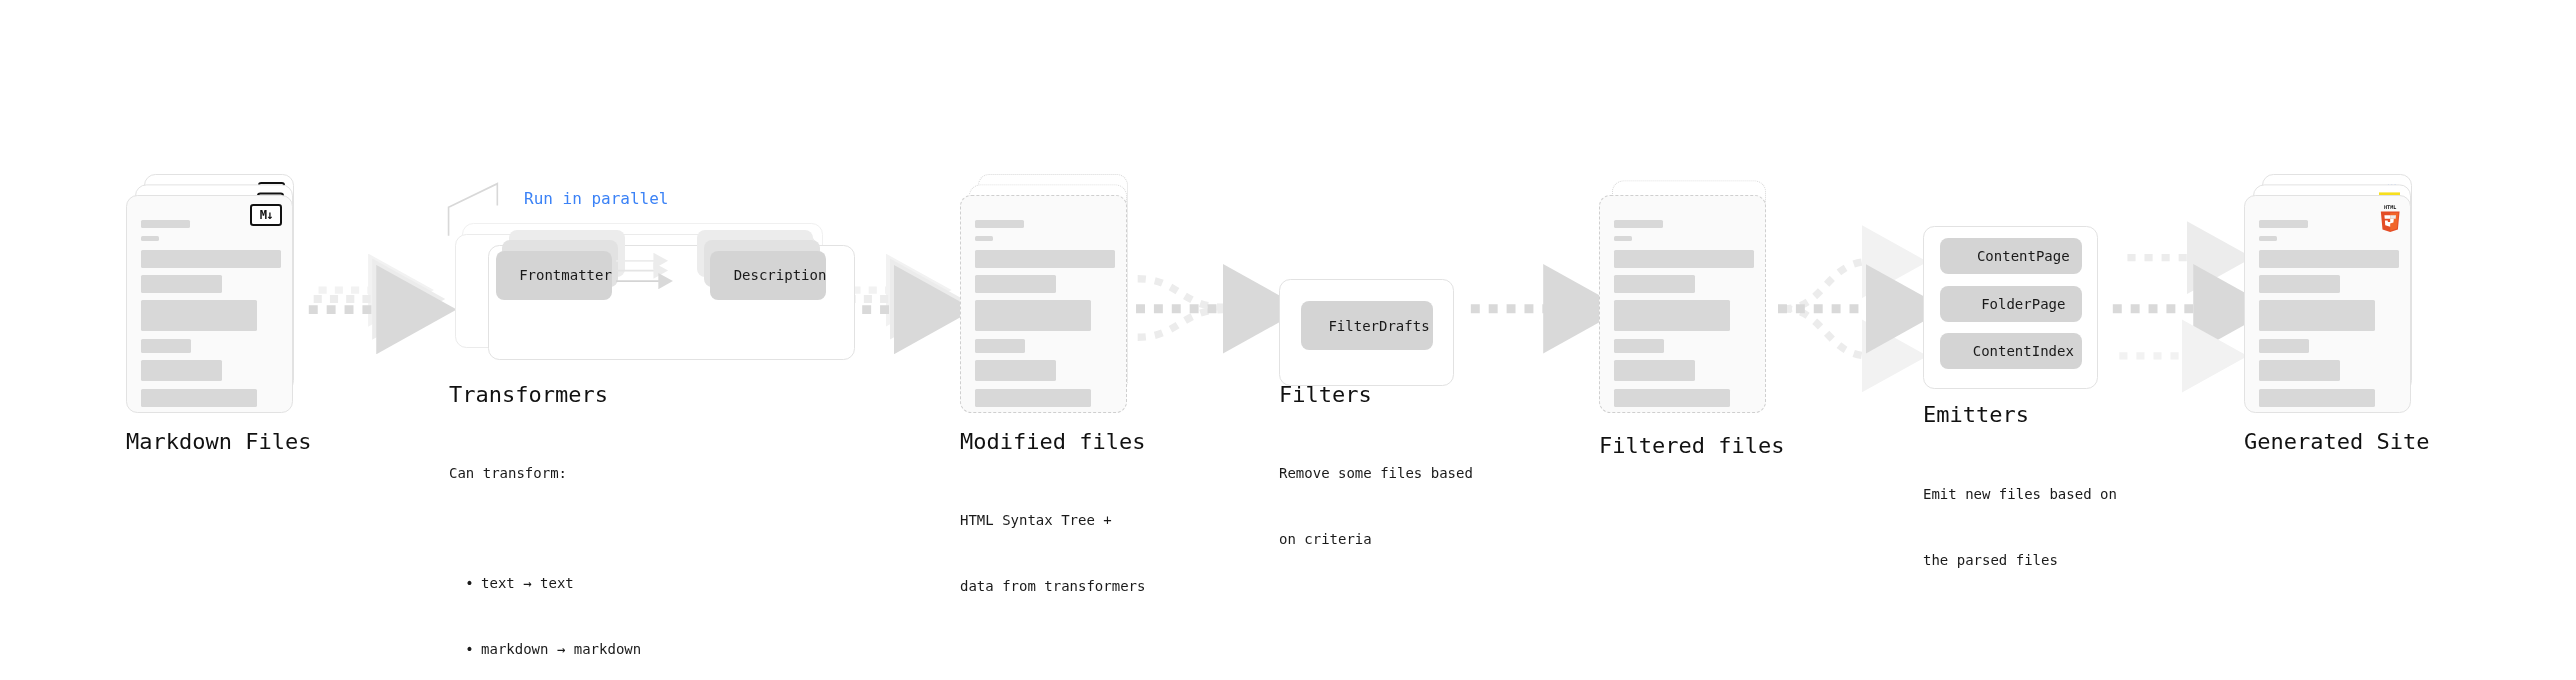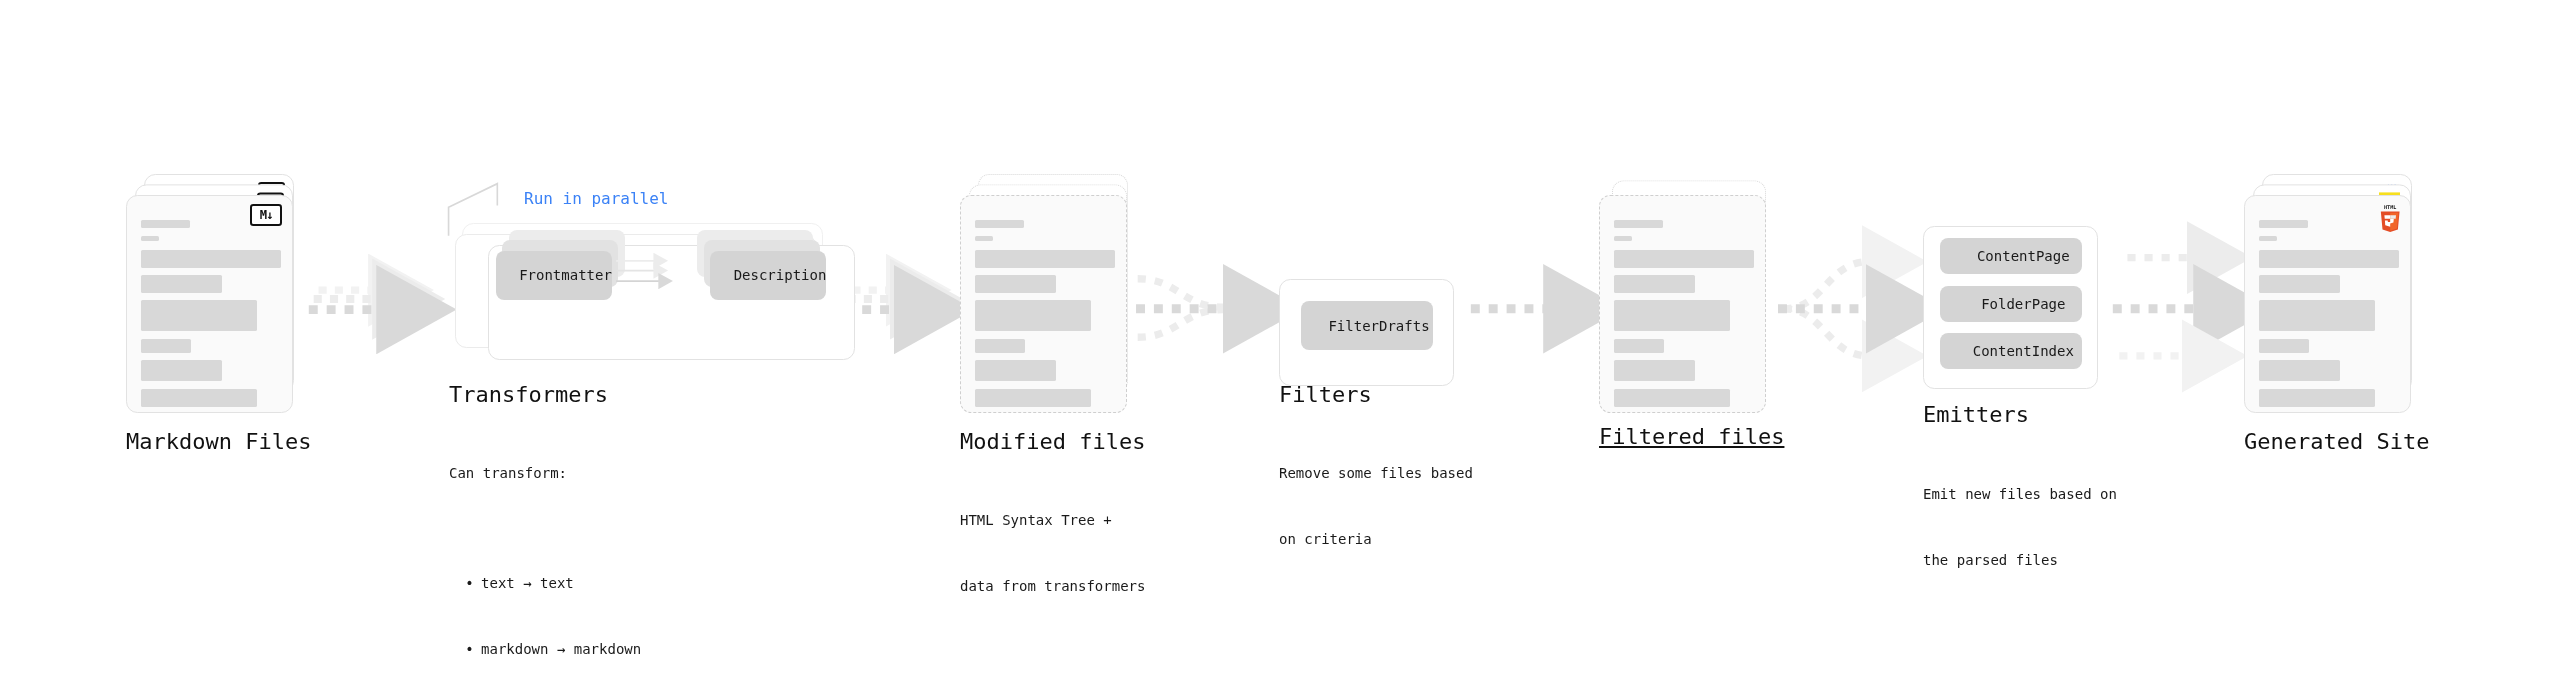--- a/index.html
+++ b/index.html
@@ -219,21 +219,21 @@
         <div class="ln h-6" style="width:18px;margin-bottom:9px;"></div>
         <div class="ln h-22" style="width:100%;"></div>
         <div class="ln h-22" style="width:58%;"></div>
         <div class="ln h-38" style="width:83%;"></div>
         <div class="ln h-18" style="width:36%;"></div>
         <div class="ln h-26" style="width:58%;"></div>
         <div class="ln h-22" style="width:83%;"></div>
       </div>
     </div>
   </div>
-  <div class="title" style="left:1599px;top:424px;text-decoration:underline;">Filtered files</div>
+  <div class="title" style="left:1599px;top:433px;">Filtered files</div>
 
   <div class="box" style="left:1923px;top:226px;width:175px;height:163px;">
     <div class="chip" style="left:16.3px;top:11.4px;width:142px;height:36px;">ContentPage</div>
     <div class="chip" style="left:16.3px;top:59px;width:142px;height:36px;">FolderPage</div>
     <div class="chip" style="left:16.3px;top:106px;width:142px;height:36px;">ContentIndex</div>
   </div>
   <div class="title" style="left:1923px;top:402px;">Emitters</div>
   <div class="sub" style="left:1923px;top:439px;">
     <div>Emit new files based on</div>
     <div>the parsed files</div>

